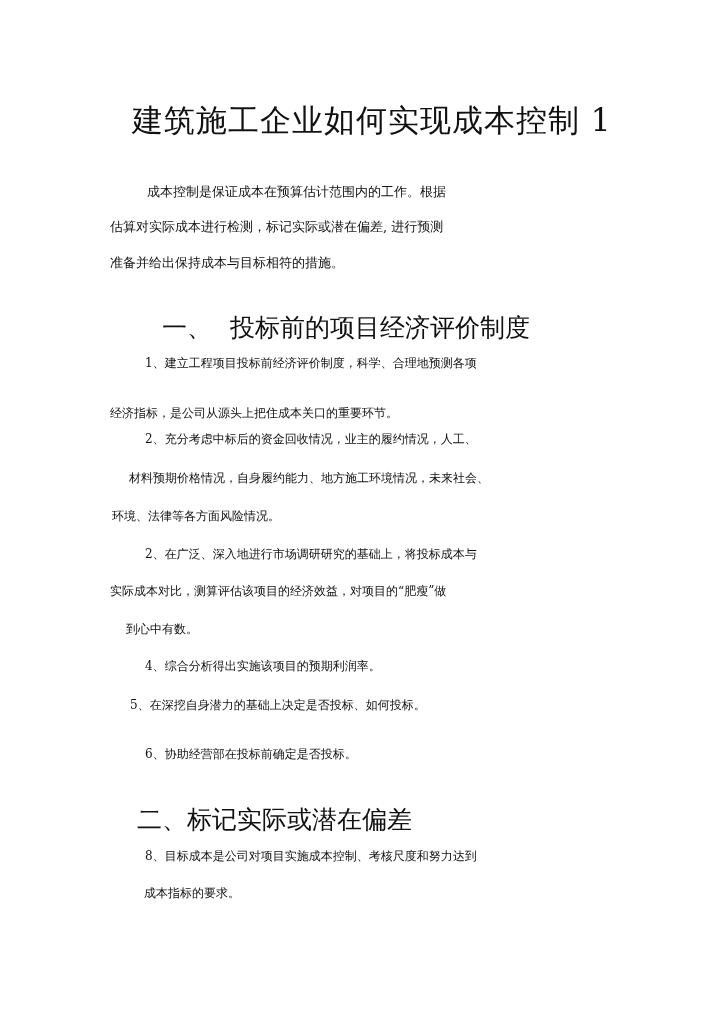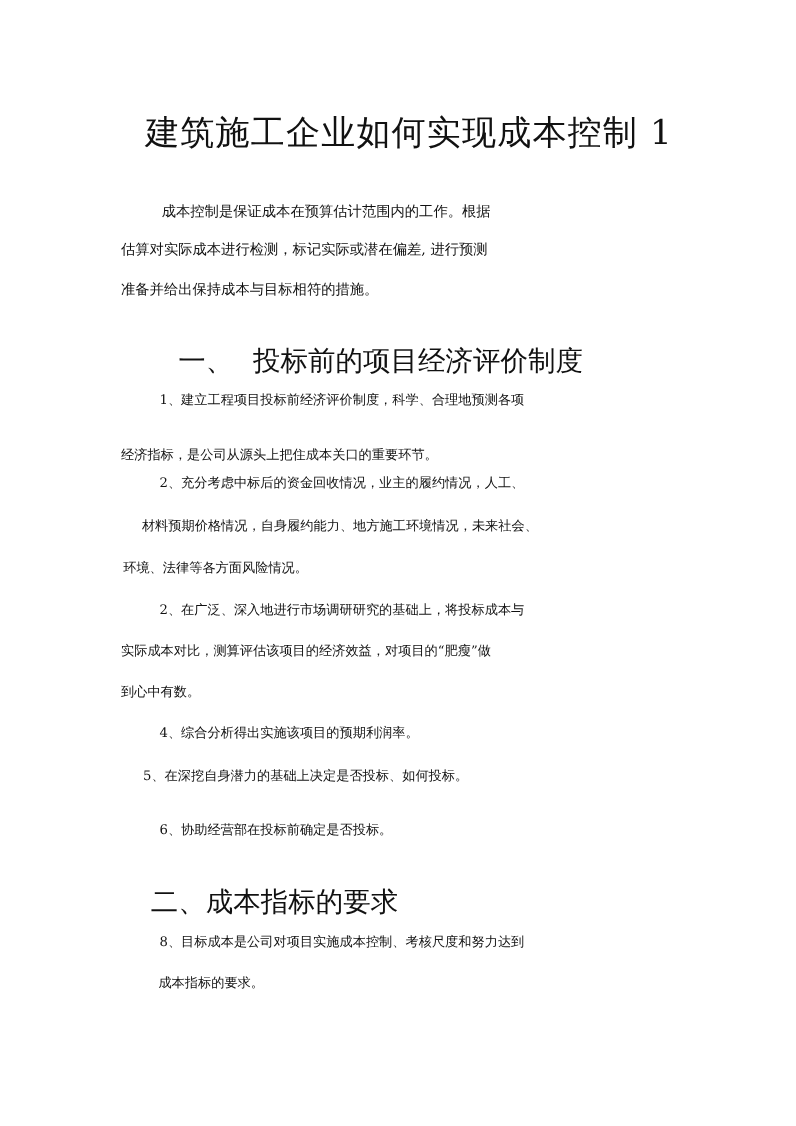--- a/index.html
+++ b/index.html
@@ -26,23 +26,23 @@
 
   <div class="abs p-body" style="left:145px; top:355px;">1、建立工程项目投标前经济评价制度，科学、合理地预测各项</div>
   <div class="abs p-body" style="left:110px; top:393px;margin-top:12px;">经济指标，是公司从源头上把住成本关口的重要环节。</div>
 
   <div class="abs p-body" style="left:145px; top:431px;">2、充分考虑中标后的资金回收情况，业主的履约情况，人工、</div>
   <div class="abs p-body" style="left:110px; top:470px;margin-left:19px;">材料预期价格情况，自身履约能力、地方施工环境情况，未来社会、</div>
   <div class="abs p-body" style="left:112px; top:508px;">环境、法律等各方面风险情况。</div>
 
   <div class="abs p-body" style="left:145px; top:546px;">2、在广泛、深入地进行市场调研研究的基础上，将投标成本与</div>
   <div class="abs p-body" style="left:110px; top:583px;">实际成本对比，测算评估该项目的经济效益，对项目的“肥瘦”做</div>
-  <div class="abs p-body" style="left:110px; top:621px;">到心中有数。</div>
+  <div class="abs p-body" style="left:126px; top:621px;">到心中有数。</div>
 
   <div class="abs p-body" style="left:145px; top:658px;">4、综合分析得出实施该项目的预期利润率。</div>
   <div class="abs p-body" style="left:130px; top:697px;">5、在深挖自身潜力的基础上决定是否投标、如何投标。</div>
   <div class="abs p-body" style="left:145px; top:734px;margin-top:12px;">6、协助经营部在投标前确定是否投标。</div>
 
-  <div class="abs h1" style="left:137px; top:803px;">二、成本指标的要求</div>
+  <div class="abs h1" style="left:137px; top:803px;">二、标记实际或潜在偏差</div>
 
   <div class="abs p-body" style="left:145px; top:848px;">8、目标成本是公司对项目实施成本控制、考核尺度和努力达到</div>
   <div class="abs p-body" style="left:110px; top:885px;margin-left:34px;">成本指标的要求。</div>
 </div>
 
 </body></html>

